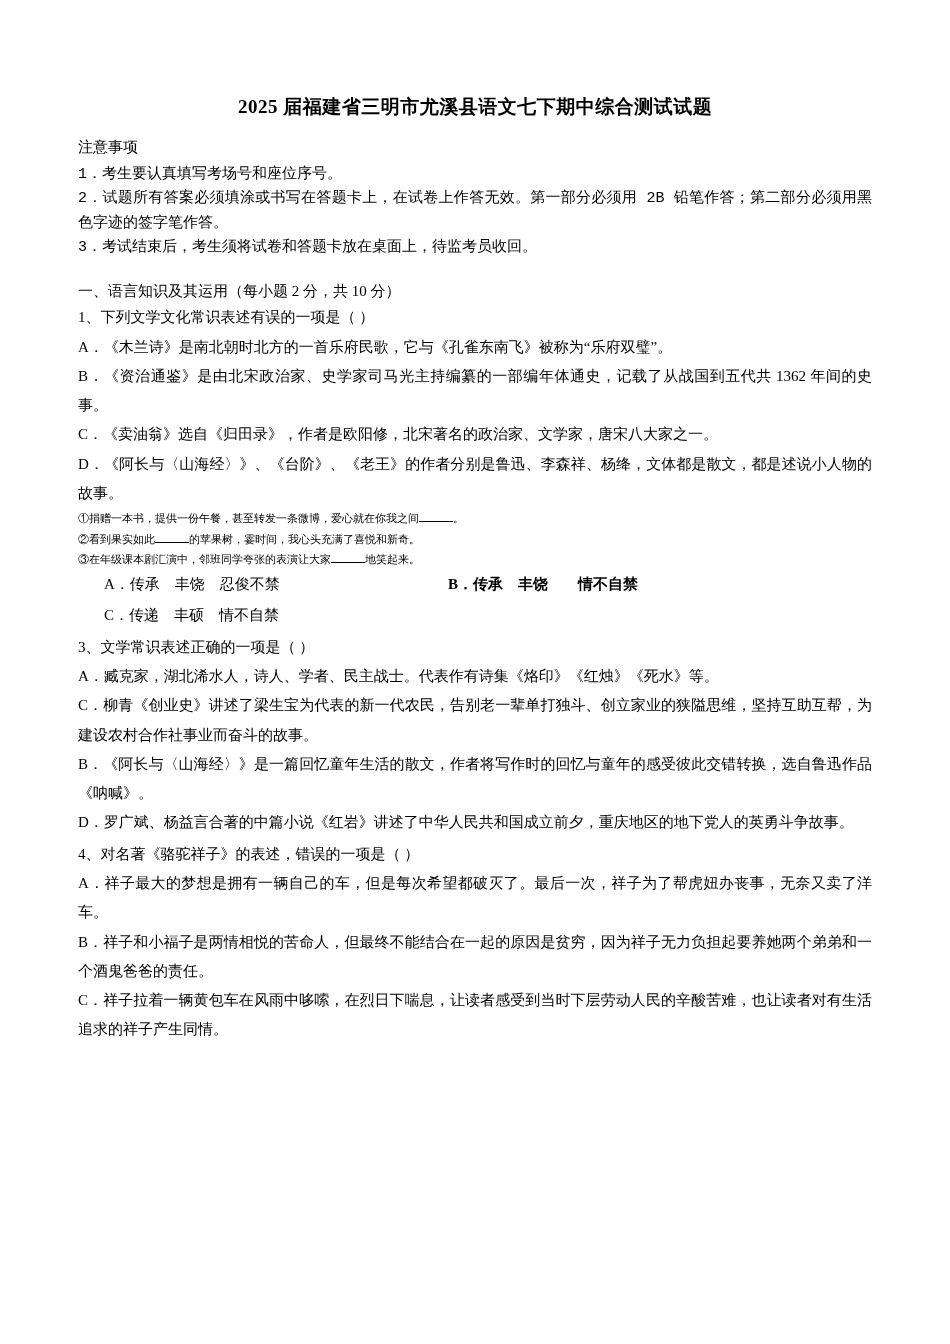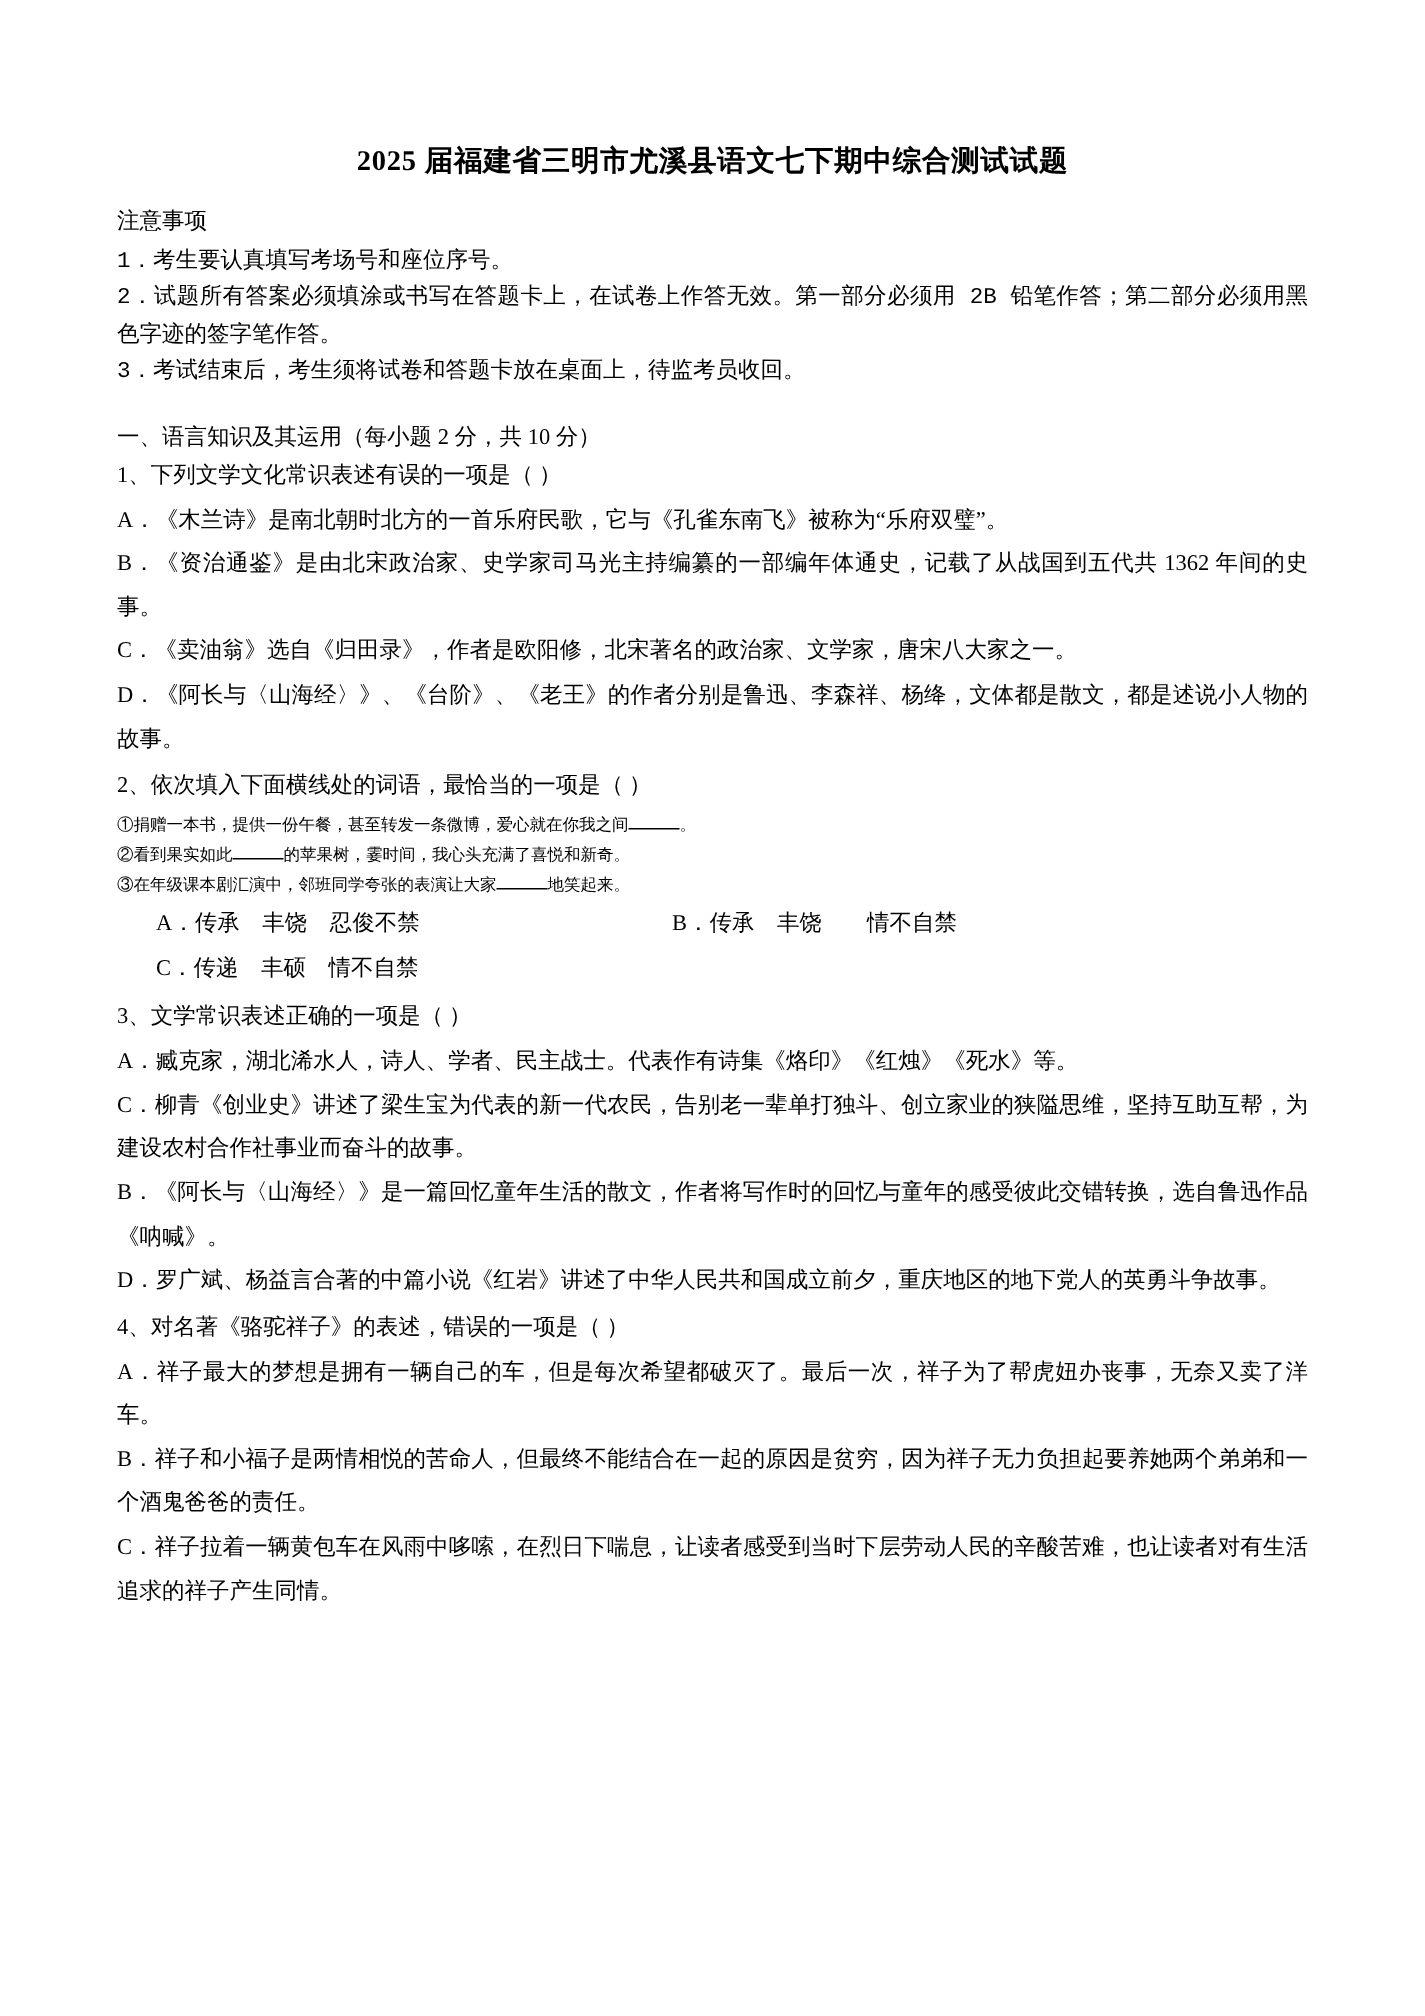--- a/index.html
+++ b/index.html
@@ -65,20 +65,21 @@
   }
   .opt-col-a {
     width: 330px;
     padding-left: 26px;
     box-sizing: border-box;
   }
   .opt-col-b {
     flex: 1;
     padding-left: 40px;
     box-sizing: border-box;
+    font-weight: bold;
   }
   .blank-u {
     display: inline-block;
     min-width: 34px;
     border-bottom: 1px solid #000;
     vertical-align: baseline;
   }
 </style>
 </head>
 <body>
@@ -93,21 +94,20 @@
   <p class="notice-line">3．考试结束后，考生须将试卷和答题卡放在桌面上，待监考员收回。</p>
 
   <div class="section-head">一、语言知识及其运用（每小题 2 分，共 10 分）</div>
 
   <p class="q-stem">1、下列文学文化常识表述有误的一项是（    ）</p>
   <p class="opt">A．《木兰诗》是南北朝时北方的一首乐府民歌，它与《孔雀东南飞》被称为“乐府双璧”。</p>
   <p class="opt">B．《资治通鉴》是由北宋政治家、史学家司马光主持编纂的一部编年体通史，记载了从战国到五代共 1362 年间的史事。</p>
   <p class="opt">C．《卖油翁》选自《归田录》，作者是欧阳修，北宋著名的政治家、文学家，唐宋八大家之一。</p>
   <p class="opt">D．《阿长与〈山海经〉》、《台阶》、《老王》的作者分别是鲁迅、李森祥、杨绛，文体都是散文，都是述说小人物的故事。</p>
 
-  <p class="q-stem">2、依次填入下面横线处的词语，最恰当的一项是（        ）</p>
 
   <p class="fill-line">
     <span>①捐赠一本书，提供一份午餐，甚至转发一条微博，爱心就在你我之间</span><span class="blank-u"></span><span>。</span>
   </p>
   <p class="fill-line">
     <span>②看到果实如此</span><span class="blank-u"></span><span>的苹果树，霎时间，我心头充满了喜悦和新奇。</span>
   </p>
   <p class="fill-line">
     <span>③在年级课本剧汇演中，邻班同学夸张的表演让大家</span><span class="blank-u"></span><span>地笑起来。</span>
   </p>

